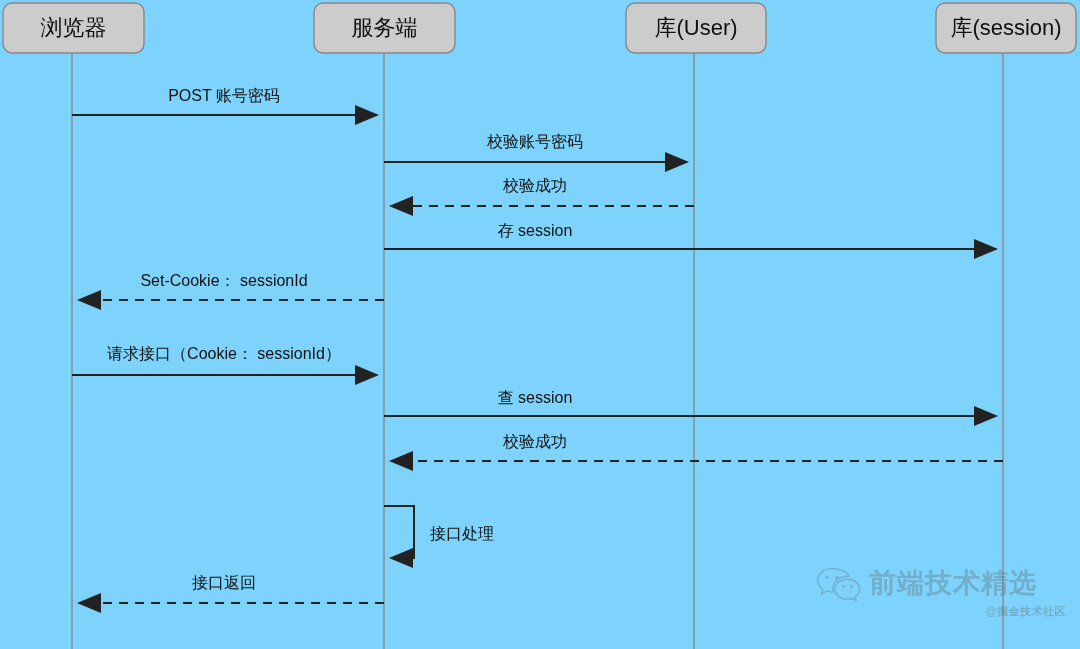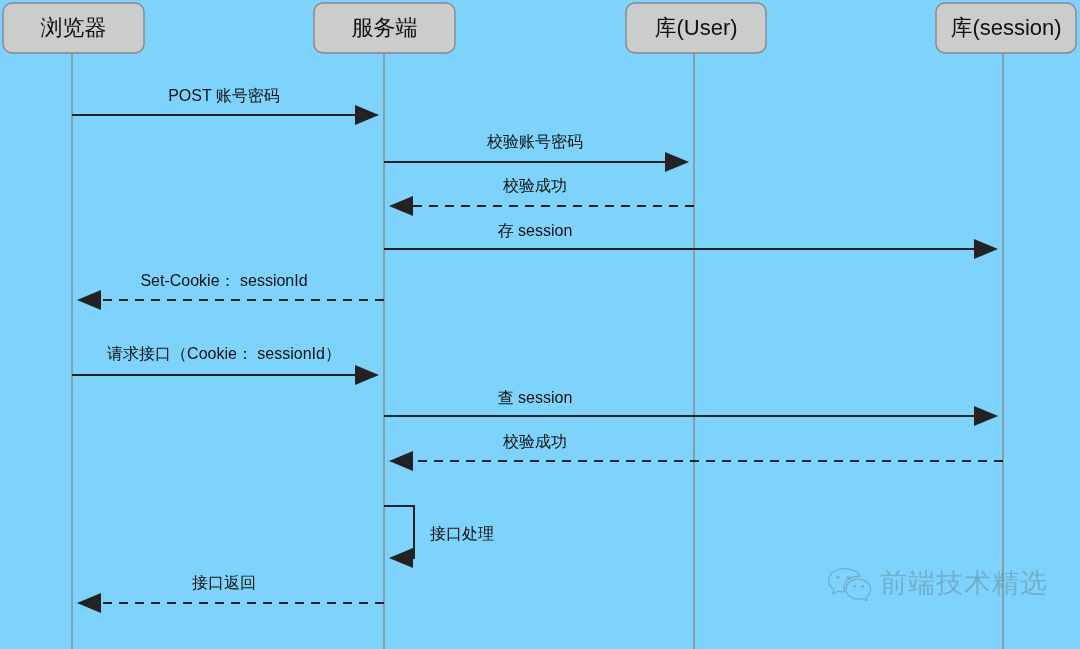--- a/index.html
+++ b/index.html
@@ -62,27 +62,28 @@
     font-size: 16px;
     fill: #111111;
     text-anchor: middle;
     dominant-baseline: alphabetic;
   }
   .msg-label-left {
     text-anchor: start;
   }
   .watermark {
     position: absolute;
-    right: 3px;
+    right: 14px;
     bottom: 8px;
     width: 250px;
     height: 76px;
     opacity: 0.30;
     pointer-events: none;
     user-select: none;
+    font-weight: bold;
   }
   .wm-row {
     display: flex;
     align-items: center;
     gap: 9px;
   }
   .wm-icon {
     width: 44px;
     height: 36px;
     flex: 0 0 auto;
@@ -203,15 +204,16 @@
         <circle cx="13" cy="14.5" r="1.9" fill="#5a5a5a"></circle>
         <circle cx="25" cy="14.5" r="1.9" fill="#5a5a5a"></circle>
         <path d="M37 16.5 c-8.1 0 -14.6 5.3 -14.6 11.8 0 6.5 6.5 11.8 14.6 11.8
                  1.9 0 3.7 -.3 5.4 -.8 l5.3 2.8 -1.4 -4.6 c3.2 -2.2 5.3 -5.4 5.3 -9.2
                  0 -6.5 -6.5 -11.8 -14.6 -11.8 z" fill="none" stroke="#5a5a5a" stroke-width="1.6"></path>
         <circle cx="32.5" cy="25" r="1.6" fill="#5a5a5a"></circle>
         <circle cx="42" cy="25" r="1.6" fill="#5a5a5a"></circle>
       </svg>
       <div class="wm-title">前端技术精选</div>
     </div>
+    <div class="wm-sub">@掘金技术社区</div>
   </div>
 
 </div>
 
 </body></html>

